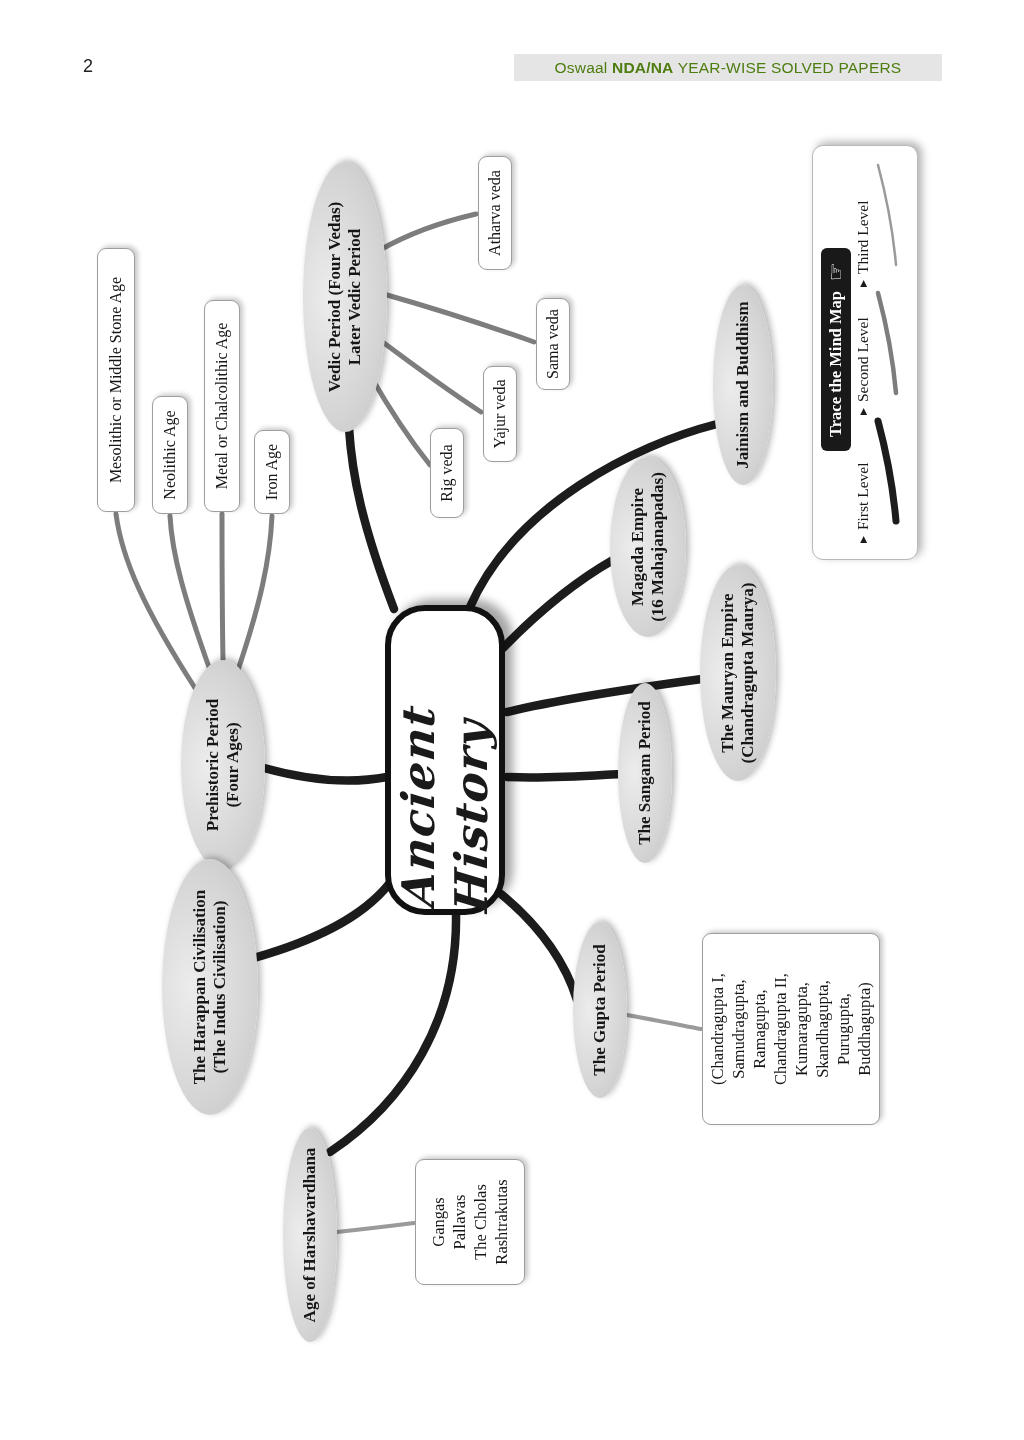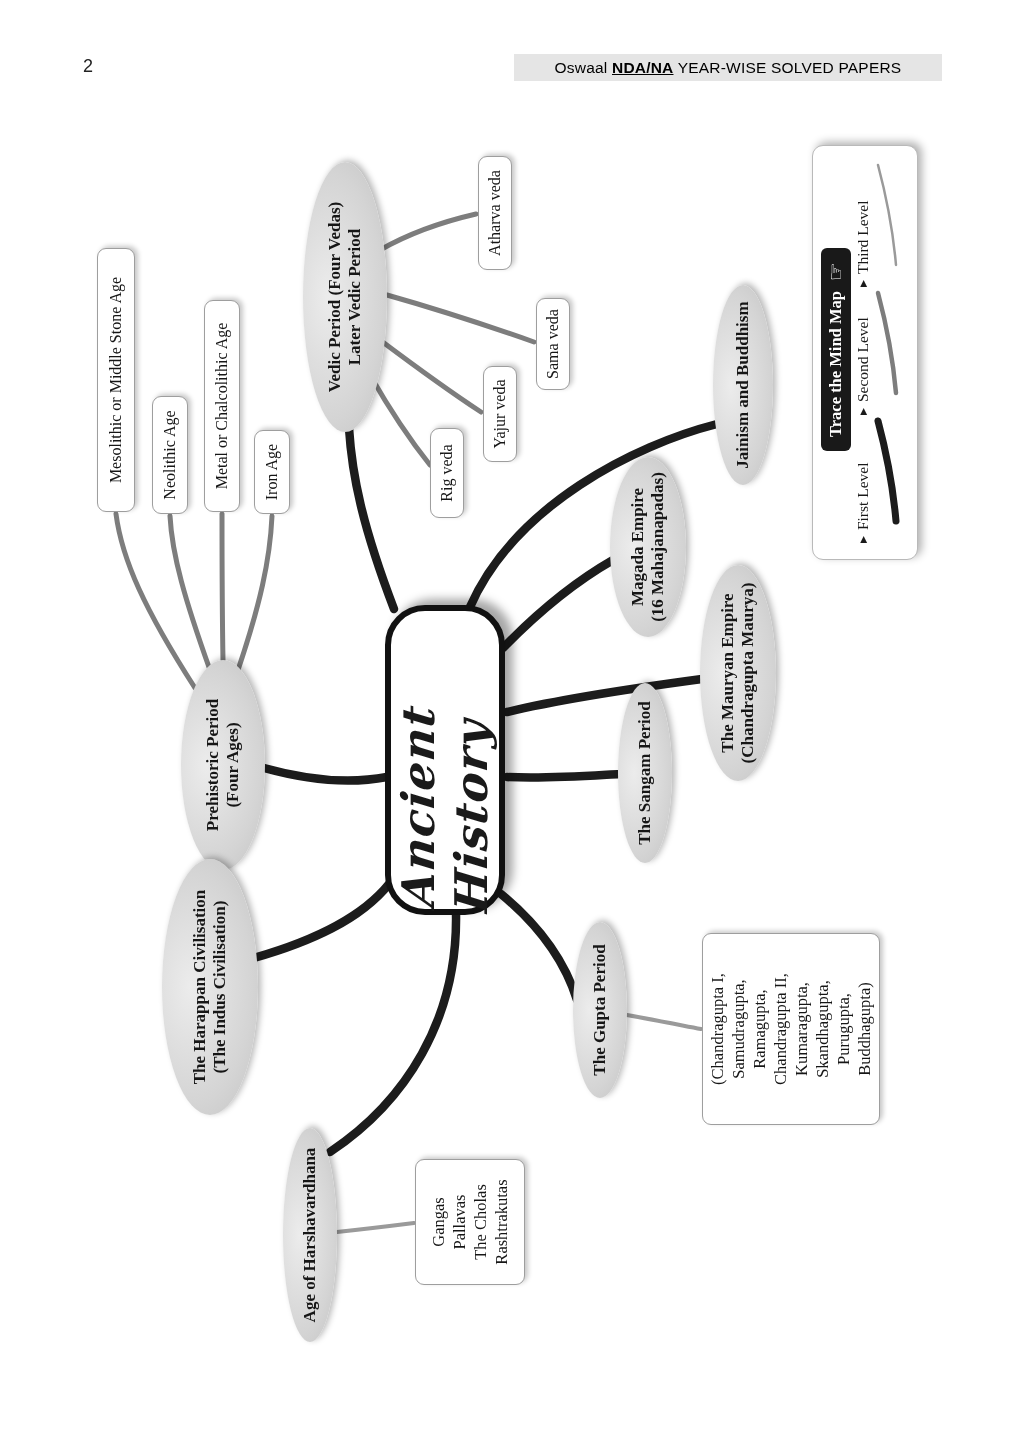--- a/index.html
+++ b/index.html
@@ -9,22 +9,22 @@
     background: #ffffff; overflow: hidden;
     font-family: "Liberation Serif", serif; color: #1a1a1a;
   }
 
   
   .page-header { position: absolute; top: 54px; left: 0; width: 100%; height: 30px;
     font-family: "Liberation Sans", sans-serif; }
   .page-number { position: absolute; left: 83px; top: 2px; font-size: 18px; color: #222; }
   .header-bar { position: absolute; left: 514px; top: 0; width: 428px; height: 27px;
     background: #e5e5e5; display: flex; align-items: center; justify-content: center;
-    font-size: 15.5px; color: #000000; letter-spacing: .2px; white-space: pre; }
-  .header-bar .bold { font-weight: bold; text-decoration: underline; }
+    font-size: 15.5px; color: #4d7c0f; letter-spacing: .2px; white-space: pre; }
+  .header-bar .bold { font-weight: bold; }
 
   
   .map-viewport { position: absolute; inset: 0; }
   .map-canvas { position: absolute; left: -110px; top: 300px; width: 1230px; height: 890px;
     transform: rotate(-90deg); }
   .links { position: absolute; left: 0; top: 0; }
   .links path { fill: none; stroke-linecap: round; }
   .lvl1 path { stroke: var(--branch-level1, #1c1c1c); stroke-width: 8.5px; }
   .lvl2 path { stroke: var(--branch-level2, #7d7d7d); stroke-width: 5px; }
   .lvl3 path { stroke: var(--branch-level3, #9a9a9a); stroke-width: 4px; }

